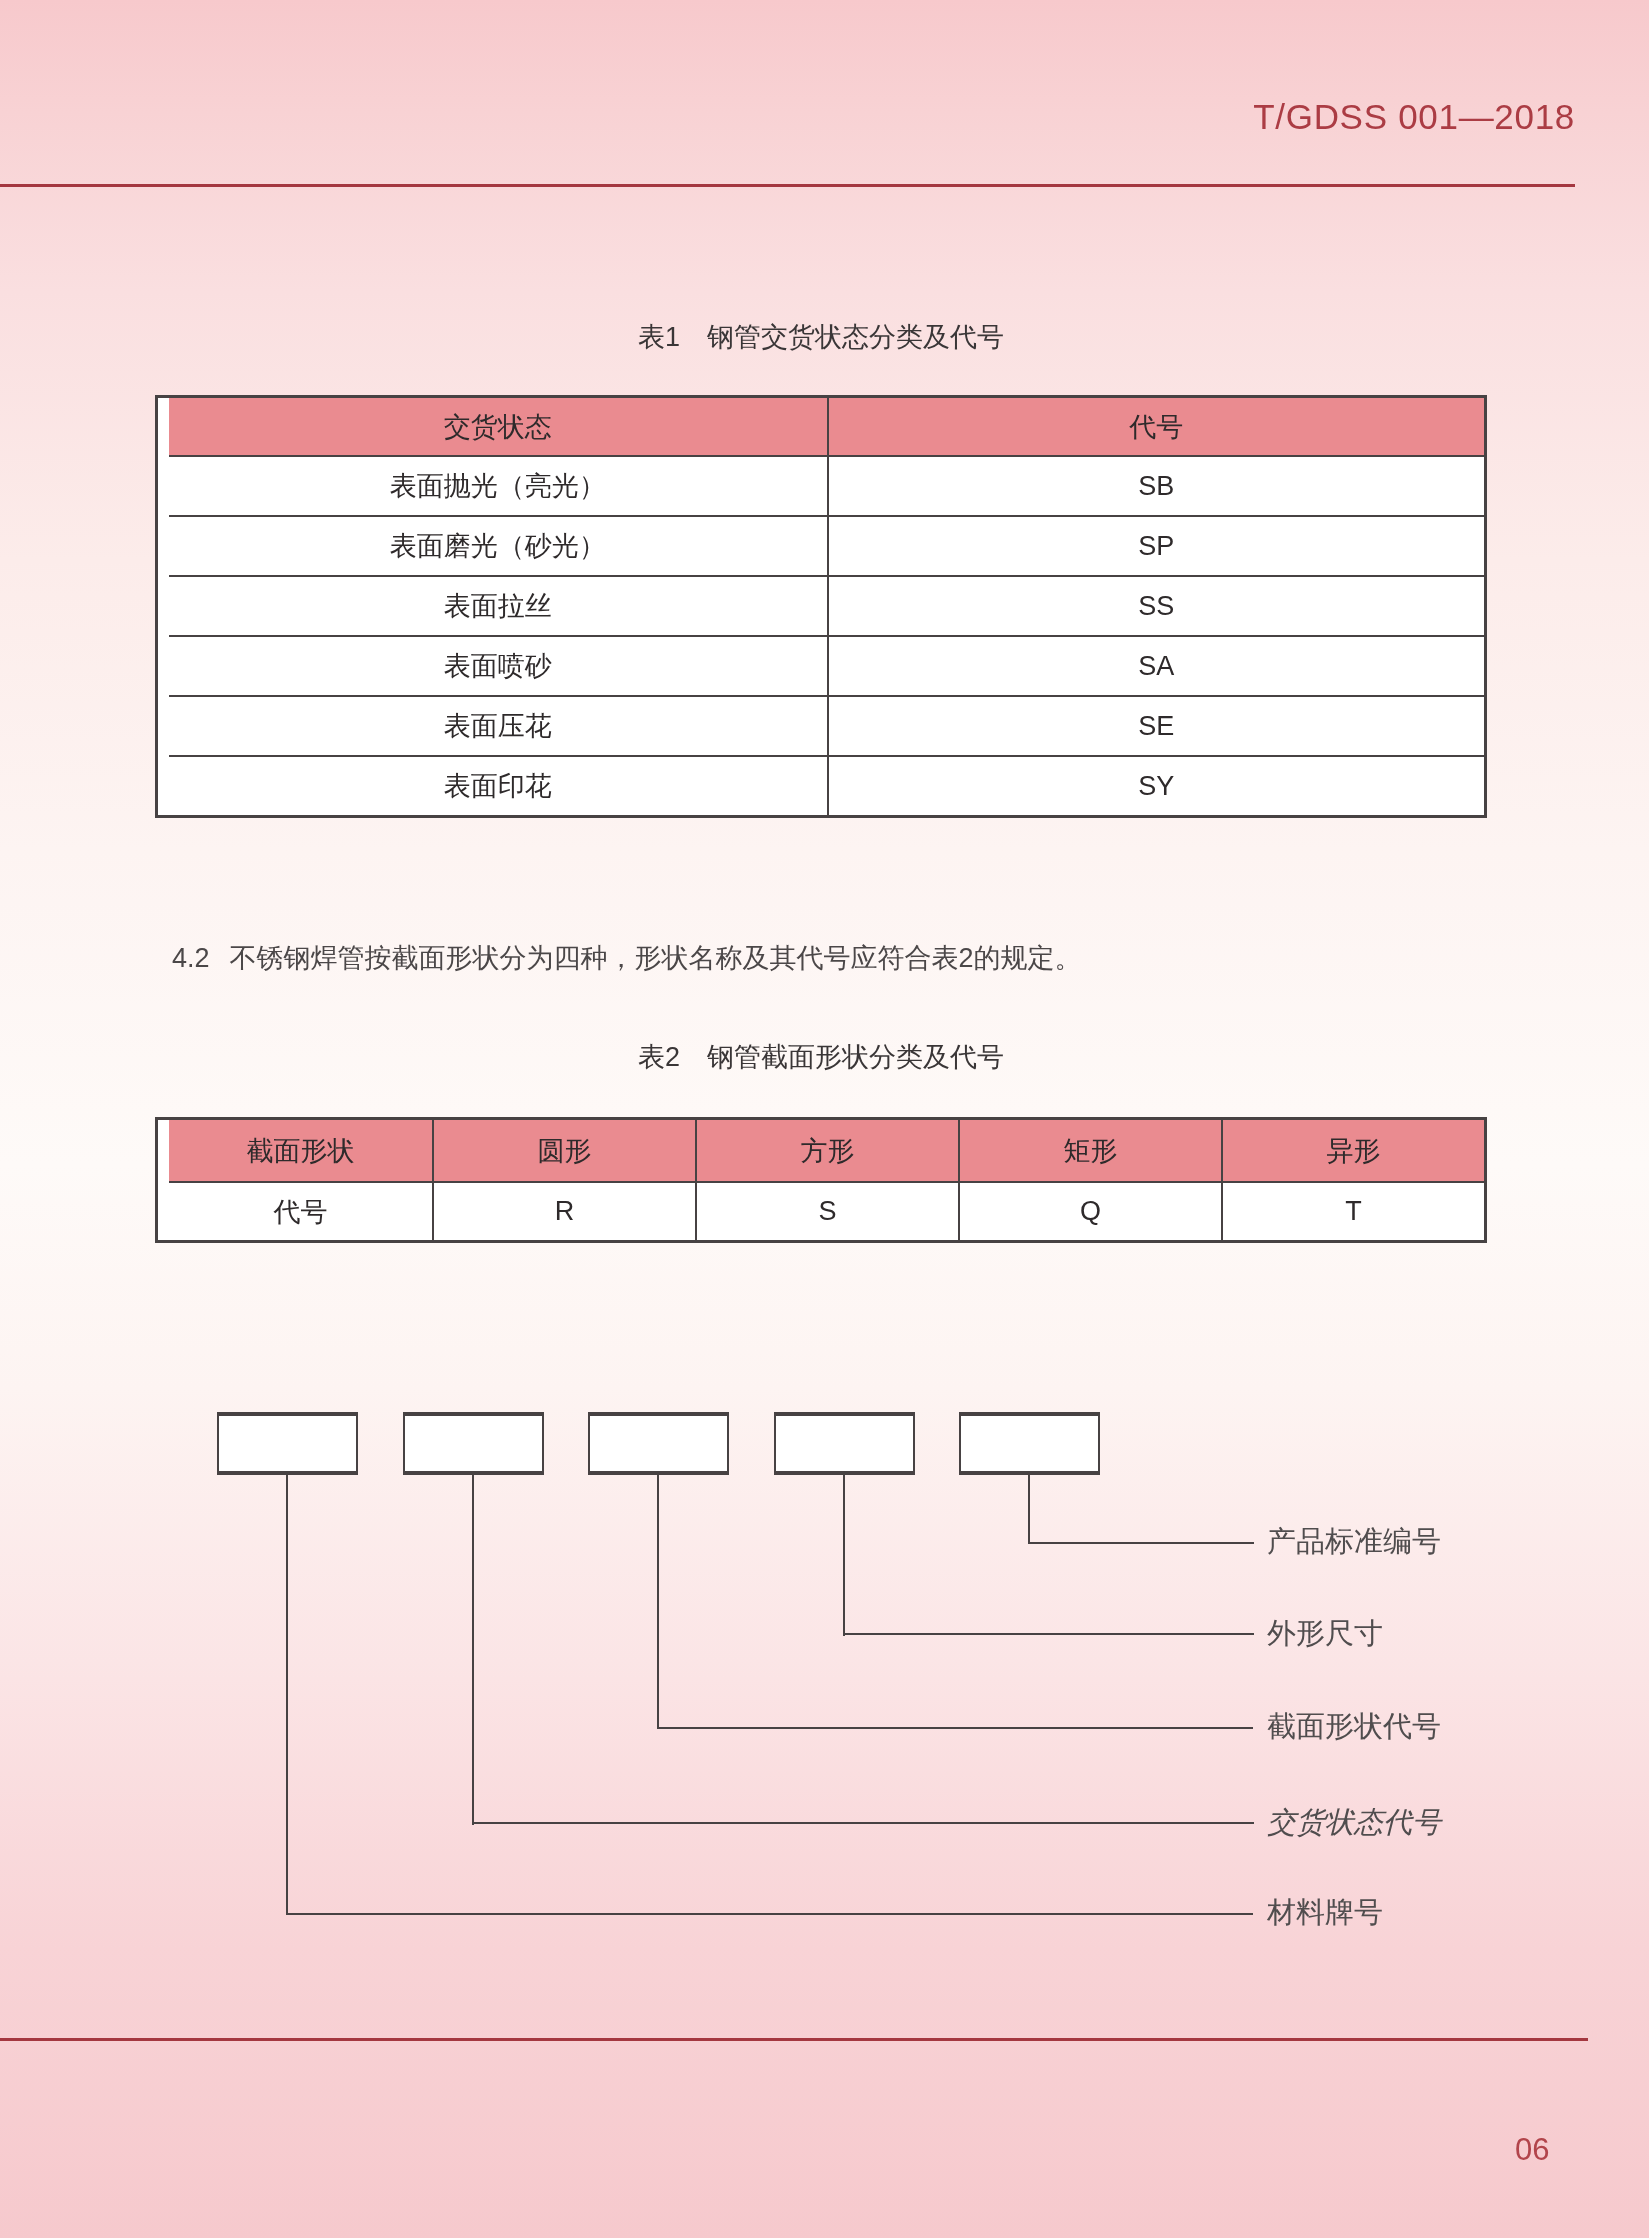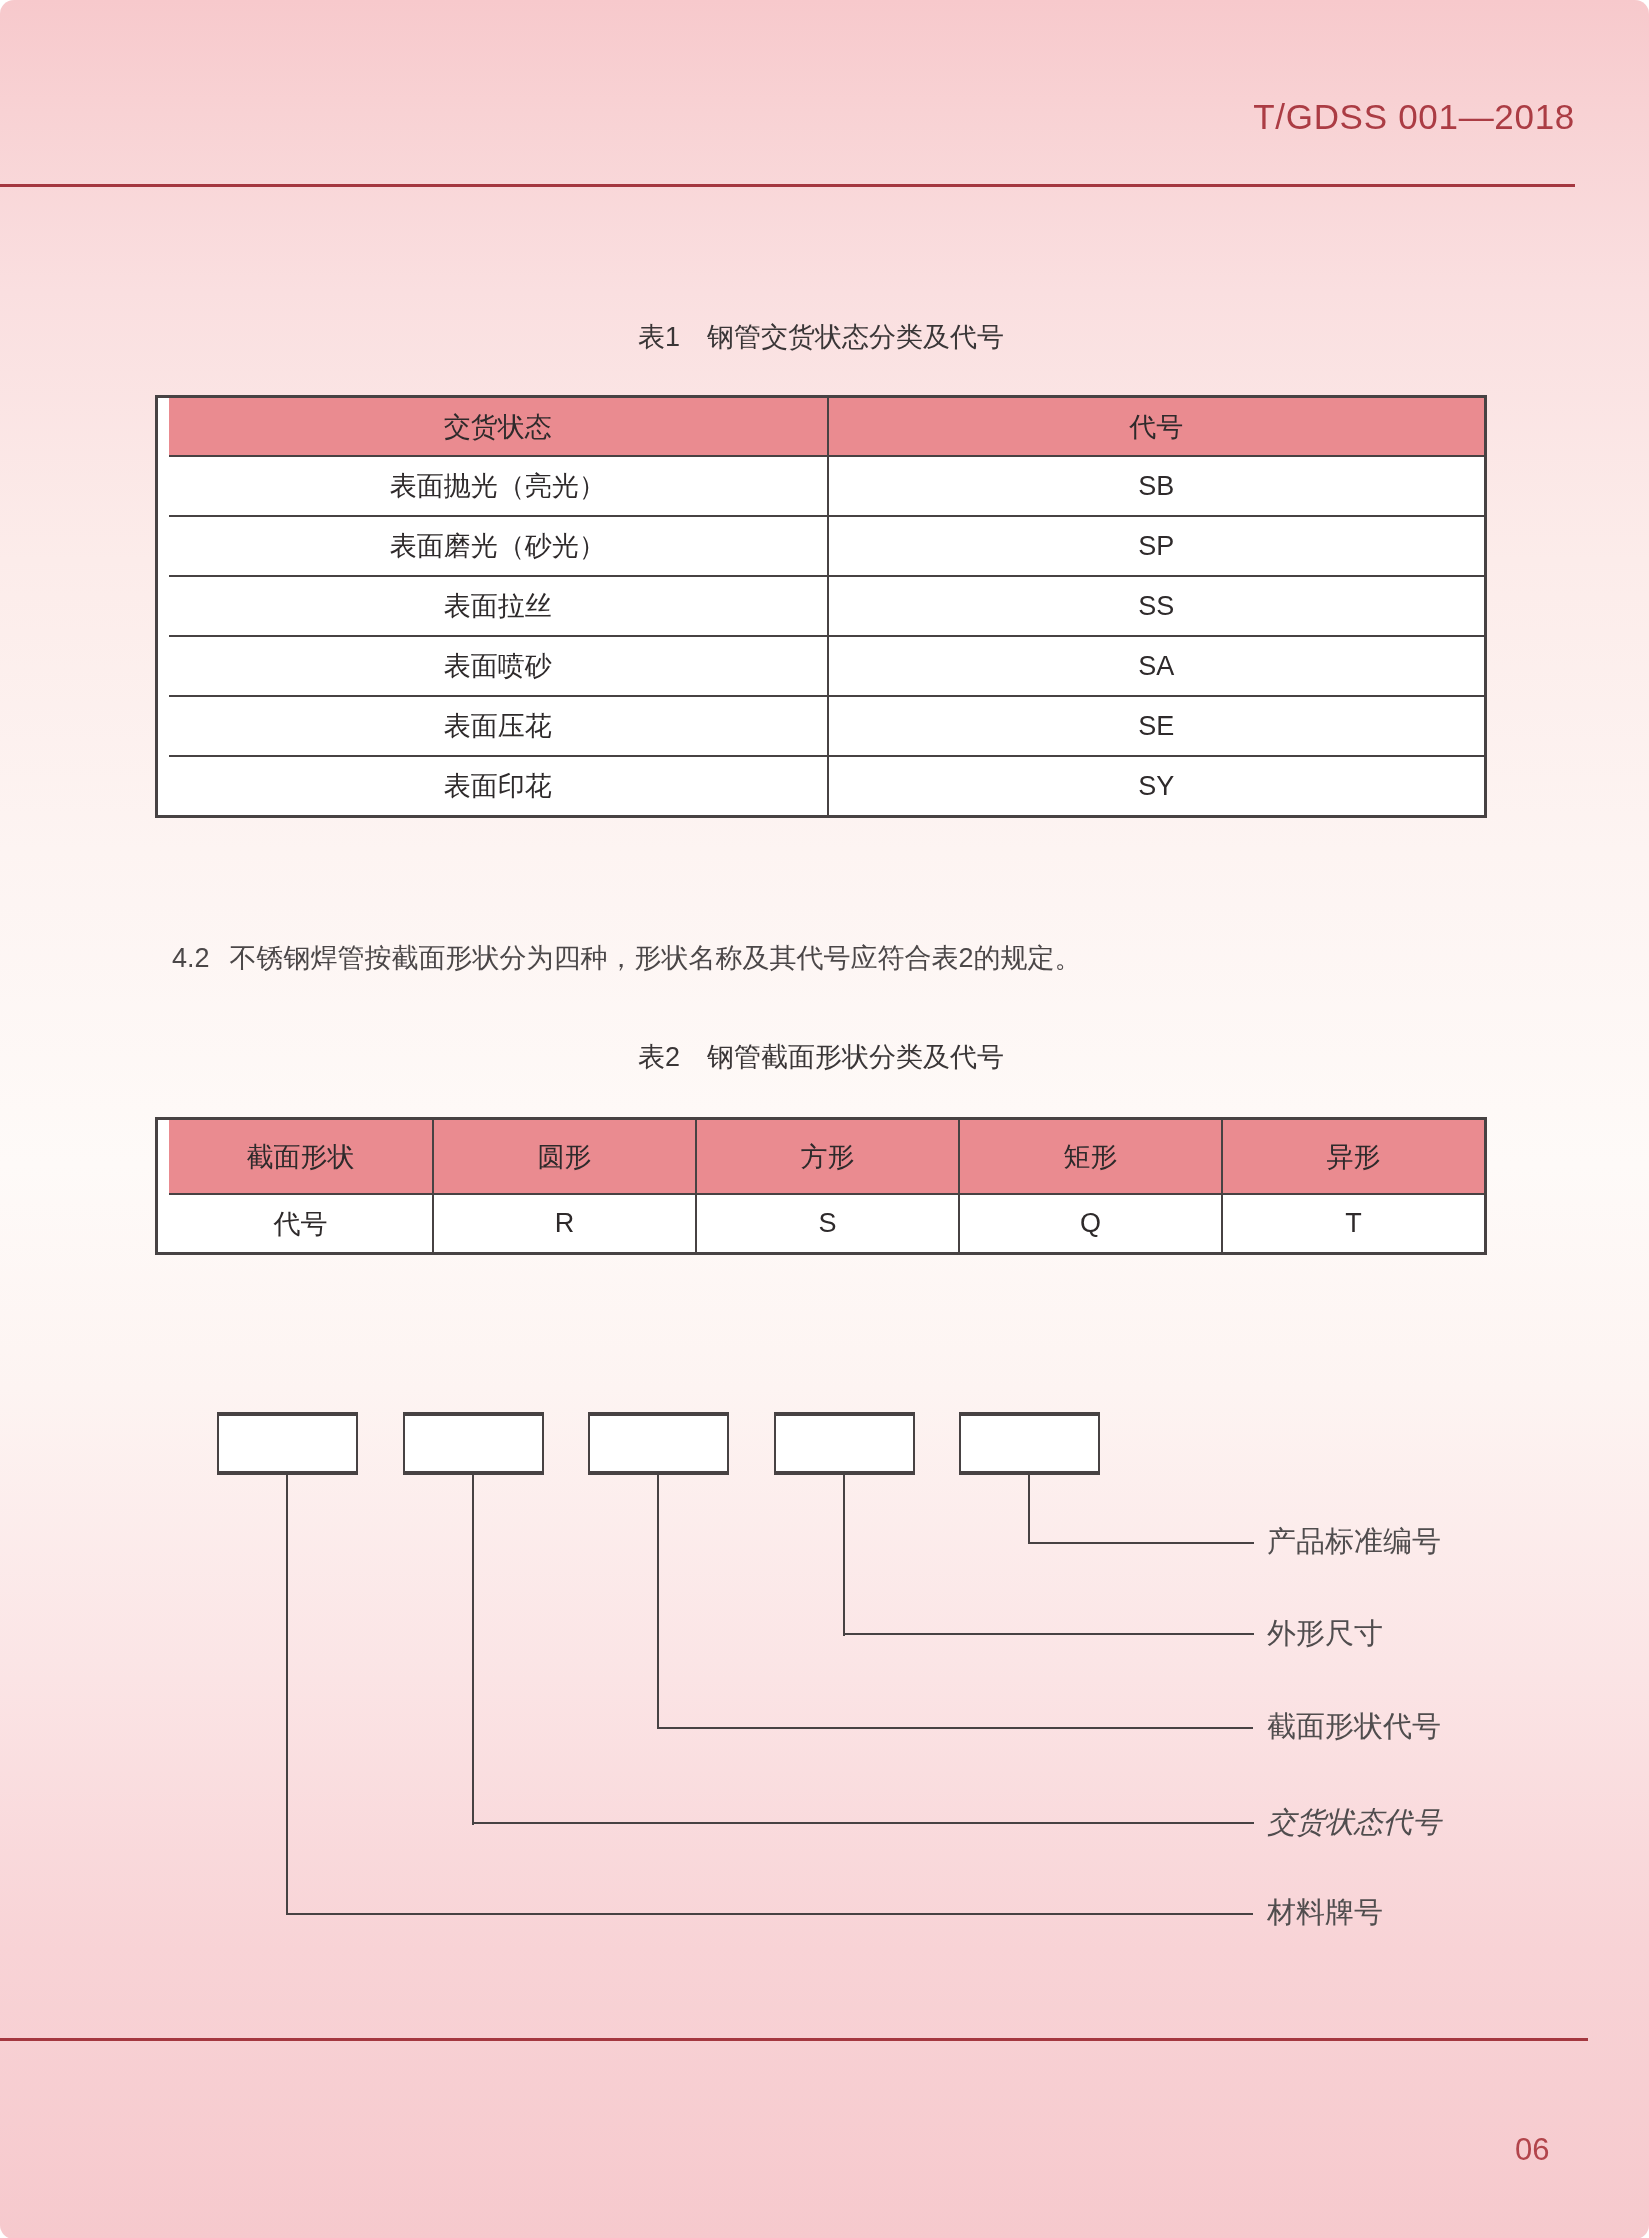--- a/index.html
+++ b/index.html
@@ -12,21 +12,20 @@
       #f7c9cc 0%,
       #f8d2d4 5%,
       #fadfe0 13%,
       #fcecea 25%,
       #fdf4f2 38%,
       #fefaf8 52%,
       #fdf4f2 62%,
       #fbe4e5 75%,
       #f8d3d6 87%,
       #f6c9cd 100%);
-    border-radius:14px;
   }
   .doc-code{
     position:absolute;top:97px;right:74px;
     font-size:35px;line-height:40px;font-weight:500;
     color:#ab3c44;letter-spacing:0.7px;
   }
   .rule{position:absolute;left:0;height:3.3px;background:#a43740;}
   .rule.top{top:184px;width:1575px;}
   .rule.bottom{top:2038px;width:1588px;}
 
@@ -50,21 +49,21 @@
   }
   .tbl .td + .td{border-left:2px solid #474243;}
   .tr.pink{background:#ea8b90;}
 
   .t1{top:395px;}
   .t1 .tr{height:58px;}
   .t1 .tr.pink{height:57px;}
   .t1 .td{width:50%;}
 
   .t2{top:1117px;}
-  .t2 .tr.pink{height:73px;}
+  .t2 .tr.pink{height:61px;}
   .t2 .tr.white{height:57px;}
   .t2 .td{width:20%;}
 
   .para{
     position:absolute;left:172px;top:941px;width:1330px;
     font-size:27px;line-height:35px;color:#4b4748;
   }
   .para .clause{margin-right:20px;}
 
   .dbox{

